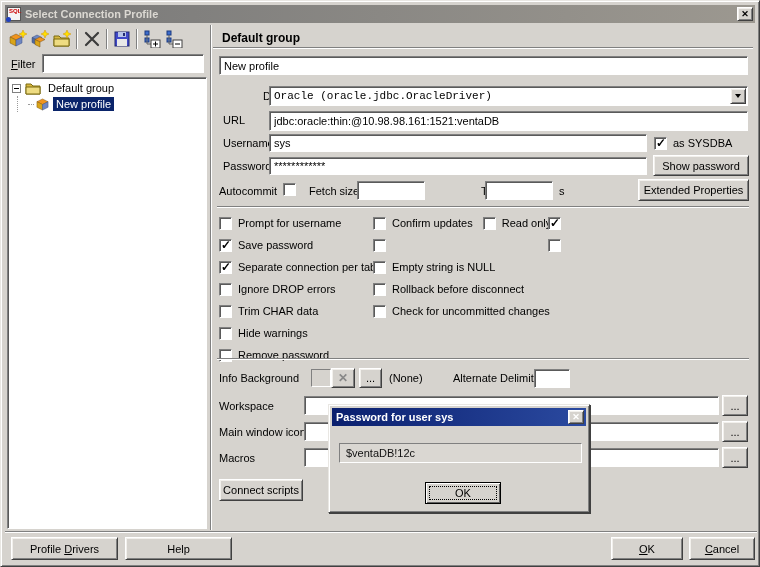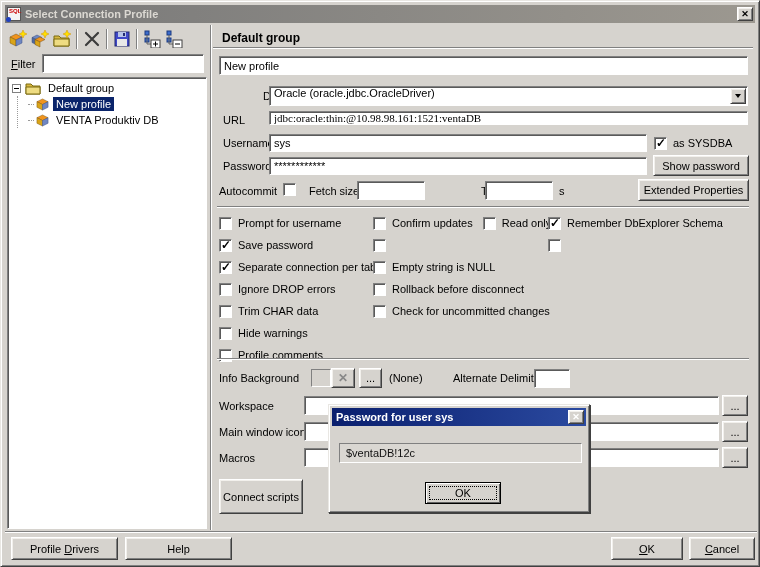--- a/index.html
+++ b/index.html
@@ -55,21 +55,21 @@
   .treelabel { padding:1px 3px; }
   .treelabel.selected { background:#0a246a; color:#fff; }
   .tico { margin-right:4px; flex:none; }
 
   
   .vdivider { position:absolute; left:209px; top:24px; height:505px; }
   .gheader { position:absolute; left:221px; top:30px; font-weight:bold; font-size:12px; }
   .headerline { position:absolute; left:212px; top:46px; width:540px; }
 
   .combo { position:absolute; background:#fff; border:1px solid; border-color:#808080 #ffffff #ffffff #808080;
-    box-shadow: inset 1px 1px 0 #5a5a5a; display:flex; align-items:flex-start; }
+    box-shadow: inset 1px 1px 0 #5a5a5a; display:flex; align-items:center;font-family:Liberation Mono, monospace; }
   .combo .combotext { flex:1; padding-left:4px; white-space:nowrap; overflow:hidden; }
   .combo .drop { width:16px; align-self:stretch; margin:1px; }
   .arrow-down { width:0; height:0; border-left:3px solid transparent; border-right:3px solid transparent; border-top:4px solid #000; }
 
   .opt { display:flex; align-items:center; height:22px; gap:6px; white-space:nowrap; }
   .optcol { position:absolute; top:211px; }
 
   .swatch { position:absolute; width:20px; height:18px; background:#d6d3ce; border:1px solid; border-color:#808080 #ffffff #ffffff #808080; }
   .xgray { color:#888; font-weight:bold; font-size:12px; }
 
@@ -179,48 +179,40 @@
     </div>
     <div class="kids">
       <div class="treerow">
         <svg class="tico" width="13" height="13" viewBox="0 0 14 14">
           <polygon points="7,1 13,4 7,7 1,4" fill="#f0941e" stroke="#7a5210" stroke-width="0.5"></polygon>
           <polygon points="1,4 7,7 7,13 1,10" fill="#d9a418" stroke="#7a5210" stroke-width="0.5"></polygon>
           <polygon points="13,4 7,7 7,13 13,10" fill="#6f86c2" stroke="#394e80" stroke-width="0.5"></polygon>
         </svg>
         <span class="treelabel selected">New profile</span>
       </div>
-      <div class="treerow">
-        <svg class="tico" width="13" height="13" viewBox="0 0 14 14">
-          <polygon points="7,1 13,4 7,7 1,4" fill="#f0941e" stroke="#7a5210" stroke-width="0.5"></polygon>
-          <polygon points="1,4 7,7 7,13 1,10" fill="#d9a418" stroke="#7a5210" stroke-width="0.5"></polygon>
-          <polygon points="13,4 7,7 7,13 13,10" fill="#6f86c2" stroke="#394e80" stroke-width="0.5"></polygon>
-        </svg>
-        <span class="treelabel">VENTA Produktiv DB</span>
-      </div>
     </div>
   </div>
 
   <div class="vdivider vgroove"></div>
 
   <div class="gheader">Default group</div>
   <div class="headerline groove"></div>
 
   <input class="fld" style="left: 218px; top: 55px; width: 529px; height: 19px;" readonly="" value="New profile">
 
   <span class="lbl" style="left:230px; top:89px;margin-left:32px;">Driver</span>
   <div class="combo" style="left:268px; top:85px; width:479px; height:20px;">
     <span class="combotext">Oracle (oracle.jdbc.OracleDriver)</span>
     <span class="drop raised btn">
         <span class="arrow-down"></span>
       </span>
   </div>
 
   <span class="lbl" style="left:222px; top:113px;">URL</span>
-  <input class="fld" style="left: 268px; top: 110px; width: 479px; height: 14px; font-family: Liberation Serif, serif;" readonly="" value="jdbc:oracle:thin:@10.98.98.161:1521:ventaDB">
+  <input class="fld" style="left: 268px; top: 110px; width: 479px; height: 20px;" readonly="" value="jdbc:oracle:thin:@10.98.98.161:1521:ventaDB">
 
   <span class="lbl" style="left:222px; top:136px;">Username</span>
   <input class="fld" style="left: 268px; top: 133px; width: 378px; height: 18px;" readonly="" value="sys">
   <div class="opt" style="position:absolute; left:653px; top:131px;">
     <span class="cb checked"></span>
     <span>as SYSDBA</span>
   </div>
 
   <span class="lbl" style="left:222px; top:159px;">Password</span>
   <input class="fld" style="left: 268px; top: 156px; width: 378px; height: 18px;" readonly="" value="************">
@@ -261,21 +253,21 @@
     <div class="opt">
         <span class="cb"></span>
         <span>Trim CHAR data</span>
       </div>
     <div class="opt">
         <span class="cb"></span>
         <span>Hide warnings</span>
       </div>
     <div class="opt">
         <span class="cb"></span>
-        <span>Profile comments</span>
+        <span>Remove password</span>
       </div>
   </div>
 
   <div class="optcol" style="left:372px;">
     <div class="opt">
       <span style="display:flex;align-items:center;gap:6px;">
           <span class="cb"></span>
           <span>Confirm updates</span>
         </span>
       <span style="display:flex;align-items:center;gap:6px;margin-left:4px;">
@@ -296,21 +288,20 @@
       </div>
     <div class="opt">
         <span class="cb"></span>
         <span>Check for uncommitted changes</span>
       </div>
   </div>
 
   <div class="optcol" style="left:547px;">
     <div class="opt">
         <span class="cb checked"></span>
-        <span>Remember DbExplorer Schema</span>
       </div>
     <div class="opt">
         <span class="cb"></span>
       </div>
   </div>
 
   <div class="groove" style="position:absolute; left:216px; top:357px; width:532px;"></div>
 
   <span class="lbl" style="left:218px; top:371px;">Info Background</span>
   <span class="swatch" style="left:310px; top:368px;"></span>
@@ -335,21 +326,21 @@
   <div class="raised btn fbtn" style="left:721px; top:420px; width:26px; height:21px;">
       <span>...</span>
     </div>
 
   <span class="lbl" style="left:218px; top:451px;">Macros</span>
   <input class="fld" style="left: 303px; top: 447px; width: 415px; height: 19px;" readonly="" value="">
   <div class="raised btn fbtn" style="left:721px; top:446px; width:26px; height:21px;">
       <span>...</span>
     </div>
 
-  <div class="raised btn fbtn" style="left:218px; top:478px; width:84px; height:35px;">
+  <div class="raised btn fbtn" style="left:218px; top:478px; width:84px; height:22px;">
       <span>Connect scripts</span>
     </div>
 
   <div class="footerline groove"></div>
   <div class="raised btn fbtn" style="left:10px; width:107px;">
     <span><span>Profile </span><span class="accel">D</span><span>rivers</span></span>
   </div>
   <div class="raised btn fbtn" style="left:124px; width:107px;">
       <span>Help</span>
     </div>

